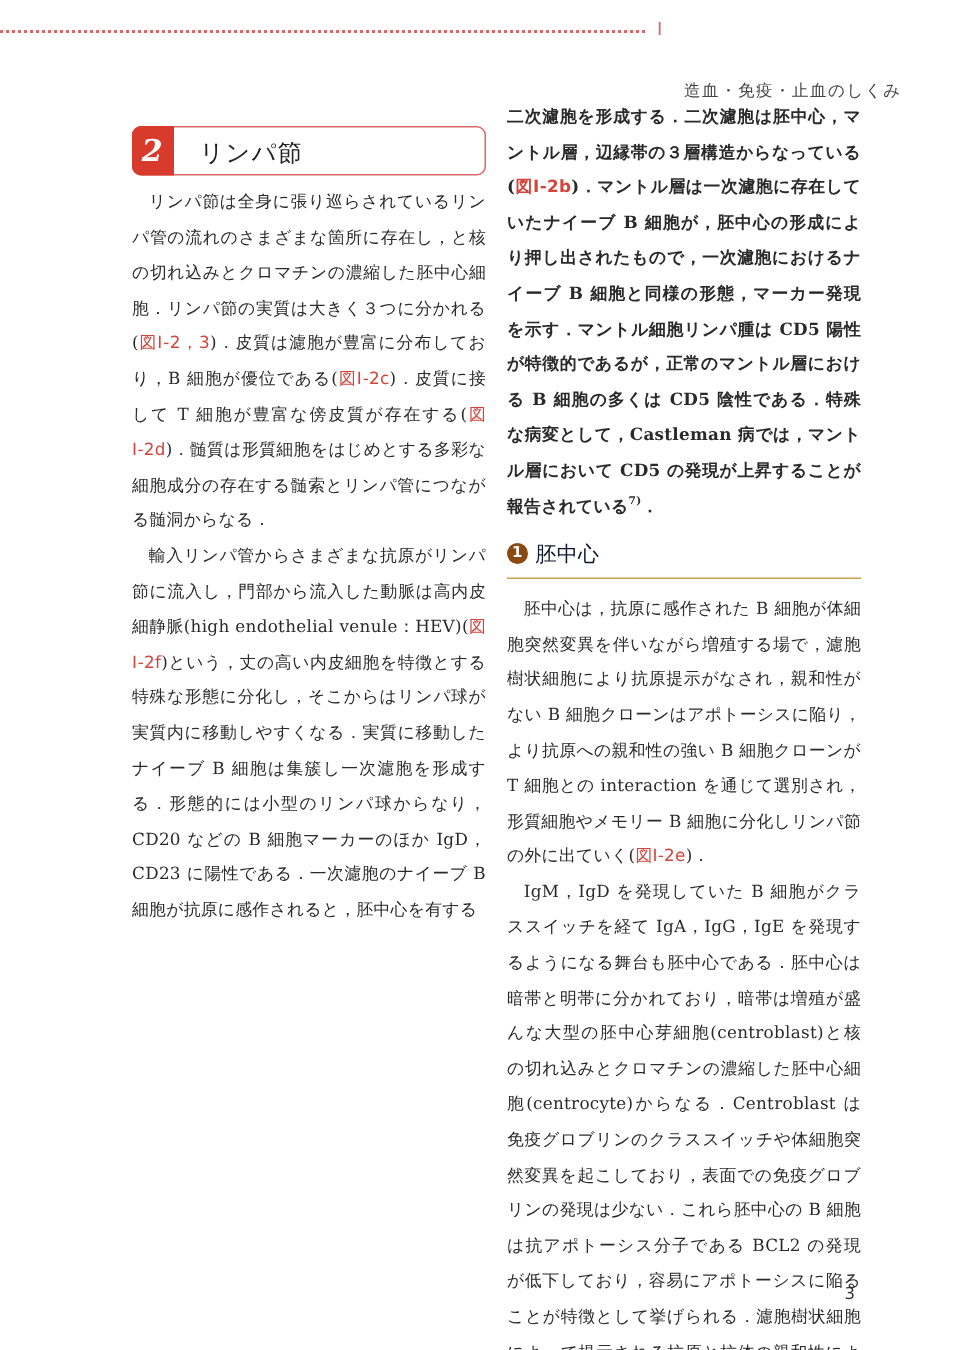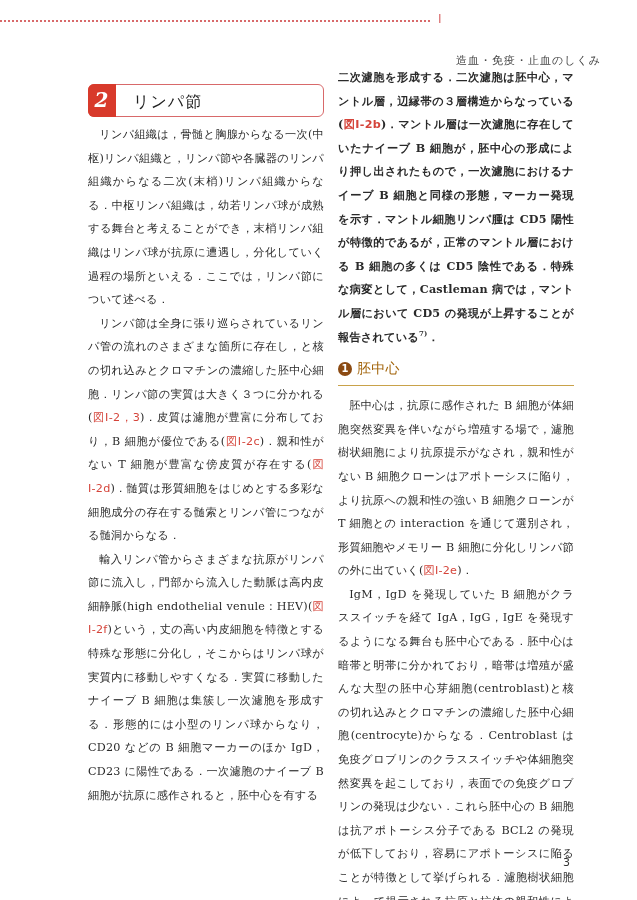--- a/index.html
+++ b/index.html
@@ -28,43 +28,42 @@
                 font-family: "DejaVu Serif", serif; font-style: italic; }
     .sec-head .title { position: absolute; left: 44px; top: 5px; font-size: 16px;
                 font-family: "DejaVu Sans", sans-serif; color: #222; letter-spacing: 1px; }
     .sub-head { position: relative; height: 26px; margin: 10px 0 8px 0;
                 border-bottom: 1.5px solid #c9a24a; }
     .sub-head .bullet { position: absolute; left: 0; top: 3px; width: 14px; height: 14px;
                 border-radius: 50%; background: #8b4a12; color: #fff; font-size: 10px;
                 text-align: center; line-height: 14px; font-family: "DejaVu Sans", sans-serif;
                 font-weight: bold; }
     .sub-head .title { position: absolute; left: 19px; top: 0px; font-size: 14px; line-height: 20px;
-                font-family: Liberation Serif, serif; color: #a16207; }
+                font-family: Liberation Sans, sans-serif; color: #0f172a; }
     .page-number { position: absolute; left: 563px; top: 856px; font-size: 11px;
                 font-family: "DejaVu Sans", sans-serif; color: #333; }
   </style>
 </head>
 <body>
 
 <div class="header">
   <div class="dots"></div>
   <span class="chapter-mark">I</span>
   <span class="chapter-title">造血・免疫・止血のしくみ</span>
 </div>
 
 <div class="col left">
 
   <div class="sec-head">
     <span class="num">2</span>
     <span class="title">リンパ節</span>
   </div>
 
-  <p>リンパ組織は，骨髄と胸腺からなる一次(中枢)リンパ組織と，リンパ節や各臓器のリンパ組織からなる二次(末梢)リンパ組織からなる．中枢リンパ組織は，幼若リンパ球が成熟する舞台と考えることができ，末梢リンパ組織はリンパ球が抗原に遭遇し，分化していく過程の場所といえる．ここでは，リンパ節について述べる．</p>
 
-  <p><span>リンパ節は全身に張り巡らされているリンパ管の流れのさまざまな箇所に存在し，と核の切れ込みとクロマチンの濃縮した胚中心細胞．リンパ節の実質は大きく３つに分かれる(</span><span class="ref">図Ⅰ-2，3</span><span>)．皮質は濾胞が豊富に分布しており，B 細胞が優位である(</span><span class="ref">図Ⅰ-2c</span><span>)．親和性がない T 細胞が豊富な傍皮質が存在する(</span><span class="ref">図Ⅰ-2d</span><span>)．髄質は形質細胞をはじめとする多彩な細胞成分の存在する髄索とリンパ管につながる髄洞からなる．</span></p>
+  <p><span>リンパ節は全身に張り巡らされているリンパ管の流れのさまざまな箇所に存在し，と核の切れ込みとクロマチンの濃縮した胚中心細胞．リンパ節の実質は大きく３つに分かれる(</span><span class="ref">図Ⅰ-2，3</span><span>)．皮質は濾胞が豊富に分布しており，B 細胞が優位である(</span><span class="ref">図Ⅰ-2c</span><span>)．皮質に接して T 細胞が豊富な傍皮質が存在する(</span><span class="ref">図Ⅰ-2d</span><span>)．髄質は形質細胞をはじめとする多彩な細胞成分の存在する髄索とリンパ管につながる髄洞からなる．</span></p>
 
   <p><span>輸入リンパ管からさまざまな抗原がリンパ節に流入し，門部から流入した動脈は高内皮細静脈(high endothelial venule：HEV)(</span><span class="ref">図Ⅰ-2f</span><span>)という，丈の高い内皮細胞を特徴とする特殊な形態に分化し，そこからはリンパ球が実質内に移動しやすくなる．実質に移動したナイーブ B 細胞は集簇し一次濾胞を形成する．形態的には小型のリンパ球からなり，CD20 などの B 細胞マーカーのほか IgD，CD23 に陽性である．一次濾胞のナイーブ B 細胞が抗原に感作されると，胚中心を有する</span></p>
 </div>
 
 <div class="col right">
   <p class="cont"><span>二次濾胞を形成する．二次濾胞は胚中心，マントル層，辺縁帯の３層構造からなっている(</span><span class="ref">図Ⅰ-2b</span><span>)．マントル層は一次濾胞に存在していたナイーブ B 細胞が，胚中心の形成により押し出されたもので，一次濾胞におけるナイーブ B 細胞と同様の形態，マーカー発現を示す．マントル細胞リンパ腫は CD5 陽性が特徴的であるが，正常のマントル層における B 細胞の多くは CD5 陰性である．特殊な病変として，Castleman 病では，マントル層において CD5 の発現が上昇することが報告されている</span><sup>7)</sup><span>．</span></p>
 
   <div class="sub-head">
     <span class="bullet">1</span>
     <span class="title">胚中心</span>

